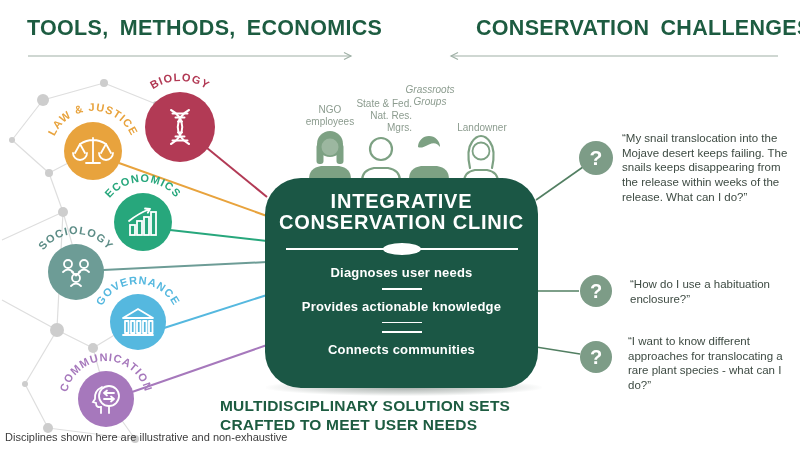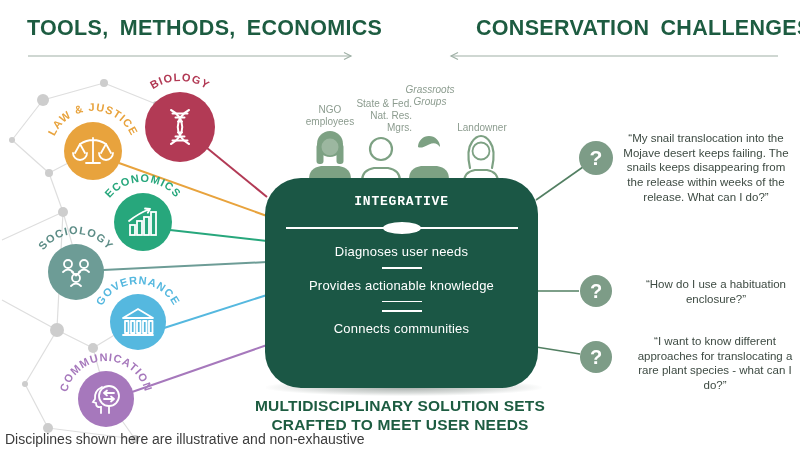--- a/index.html
+++ b/index.html
@@ -14,31 +14,31 @@
   #main-svg{position:absolute;left:0;top:0;z-index:1;}
   .shadow-blob{
     position:absolute;left:266px;top:379px;width:276px;height:17px;z-index:1;
     background:radial-gradient(ellipse at center, rgba(45,62,53,.42) 0%, rgba(45,62,53,.18) 45%, rgba(45,62,53,0) 72%);
   }
   .clinic-box{
     position:absolute;left:265px;top:178px;width:273px;height:210px;z-index:2;
     background:#1b5745;border-radius:36px;color:#ffffff;text-align:center;
     display:flex;flex-direction:column;align-items:center;
   }
-  .clinic-title{font-size:13px;font-weight:bold;letter-spacing:.8px;line-height:21px;margin-top:13px;white-space:nowrap;font-family:Liberation Mono, monospace;}
+  .clinic-title{font-size:20px;font-weight:bold;letter-spacing:.8px;line-height:21px;margin-top:13px;white-space:nowrap;}
   .divider{position:relative;width:232px;height:14px;margin-top:9px;}
   .divider .line{position:absolute;left:0;right:0;top:6px;height:2px;background:#ffffff;}
   .divider .lens{position:absolute;left:50%;top:1px;margin-left:-19px;width:38px;height:12px;background:#ffffff;border-radius:50%;}
-  .fn{font-size:13px;font-weight:normal;letter-spacing:.2px;margin-top:9px;white-space:nowrap;}
+  .fn{font-size:13px;font-weight:bold;letter-spacing:.2px;margin-top:9px;white-space:nowrap;}
   .fn-u{width:40px;height:1.5px;background:#ffffff;margin-top:8px;}
   .stake{position:absolute;z-index:2;font-size:10px;color:#8c9c8f;text-align:center;line-height:1.2;}
-  .quote{position:absolute;z-index:2;font-size:11.5px;color:#3e4b43;text-align:center;line-height:1.28;}
-  .bottom-title{position:absolute;z-index:2;left:220px;top:396px;width:360px;text-align:center;
+  .quote{position:absolute;z-index:2;font-size:11.5px;color:#3e4b43;line-height:1.28;}
+  .bottom-title{position:absolute;z-index:2;left:220px;top:396px;width:360px;
     font-weight:bold;font-size:15.5px;color:#1d5c41;line-height:1.25;letter-spacing:.2px;}
-  .footnote{position:absolute;z-index:2;left:5px;top:431px;font-size:14px;color:#3c3c3c;}
+  .footnote{position:absolute;z-index:2;left:5px;top:431px;font-size:11px;color:#3c3c3c;}
 </style>
 </head>
 <body>
 
 <svg id="main-svg" width="800" height="450" viewBox="0 0 800 450">
 
   <g stroke="#dedede" stroke-width="1.2" fill="none">
     <path d="M104,83 L43,100 M43,100 L12,140 M12,140 L49,173 M49,173 L63,212 M49,173 L93,150
              M104,83 L156,104 M156,104 L176,120 M63,212 L76,258 M63,212 L2,240
              M57,330 L93,348 M57,330 L25,384 M93,348 L131,325 M93,348 L106,396
@@ -212,20 +212,21 @@
 
 <div class="stake" style="left:298px;top:104px;width:64px;">NGO employees</div>
 <div class="stake" style="left:350px;top:98px;width:62px;text-align:right;">State &amp; Fed. Nat. Res. Mgrs.</div>
 <div class="stake" style="left:399px;top:84px;width:62px;font-style:italic;">Grassroots Groups</div>
 <div class="stake" style="left:446px;top:122px;width:72px;text-align:center;">Landowner</div>
 
 <div class="shadow-blob"></div>
 
 <div class="clinic-box">
   <div class="clinic-title">INTEGRATIVE</div>
+  <div class="clinic-title" style="margin-top:0;">CONSERVATION CLINIC</div>
   <div class="divider">
     <div class="line"></div>
     <div class="lens"></div>
   </div>
   <div class="fn">Diagnoses user needs</div>
   <div class="fn-u"></div>
   <div class="fn">Provides actionable knowledge</div>
   <div class="fn-u"></div>
   <div class="fn-u"></div>
   <div class="fn">Connects communities</div>

